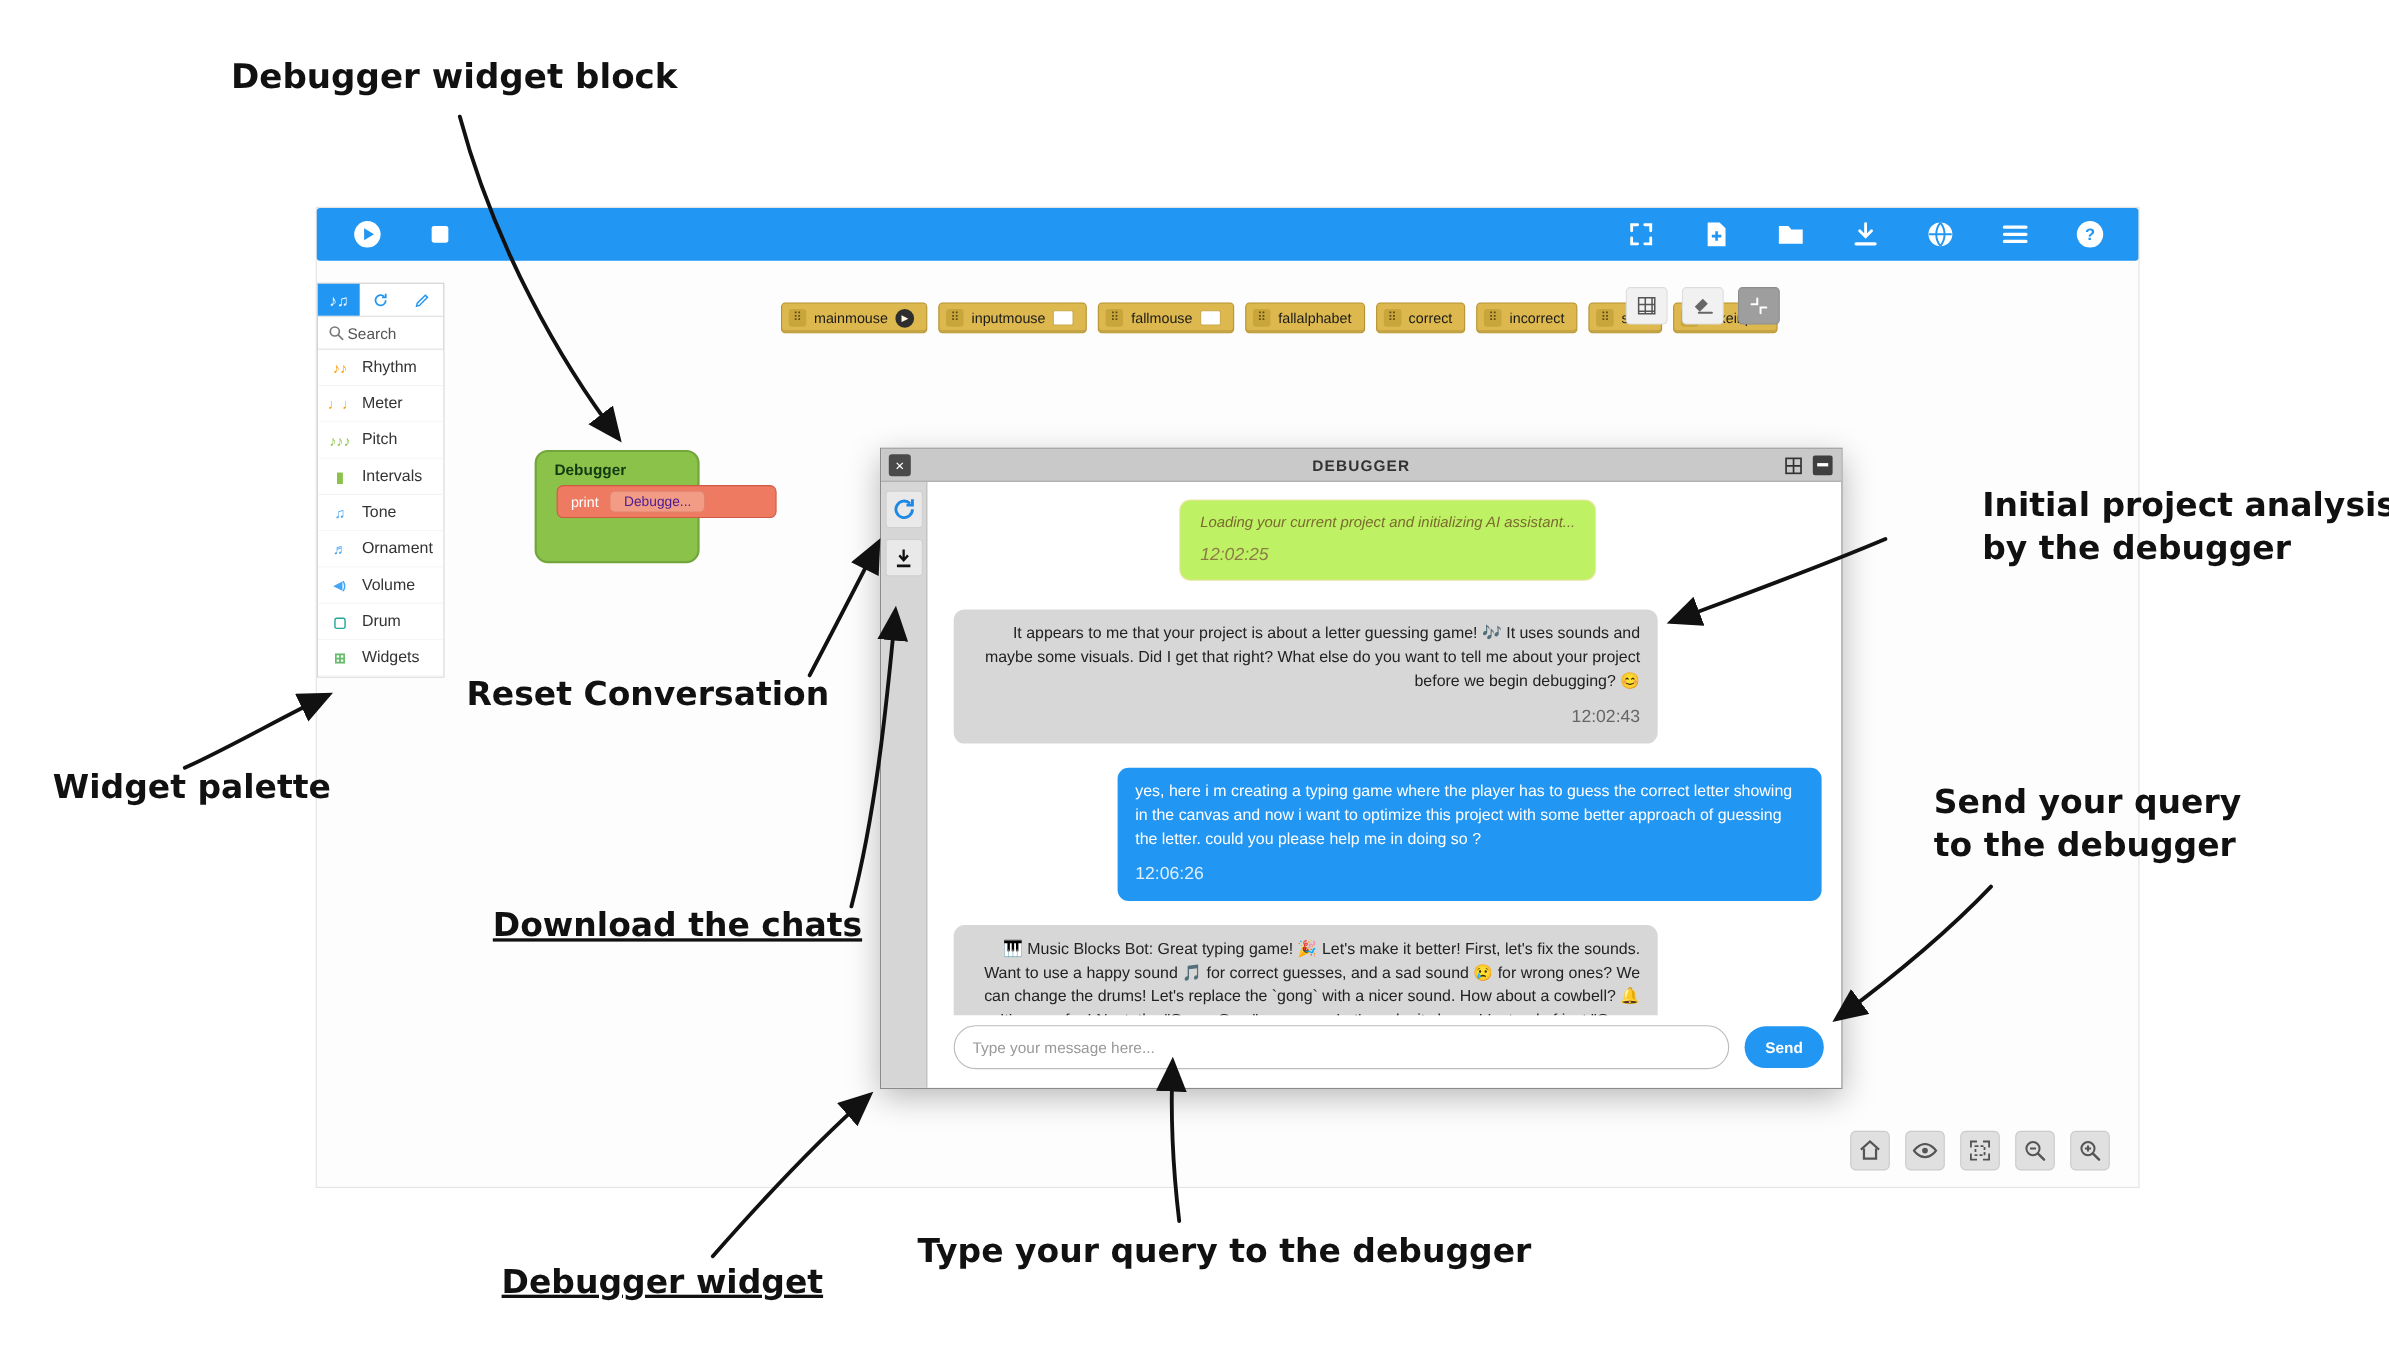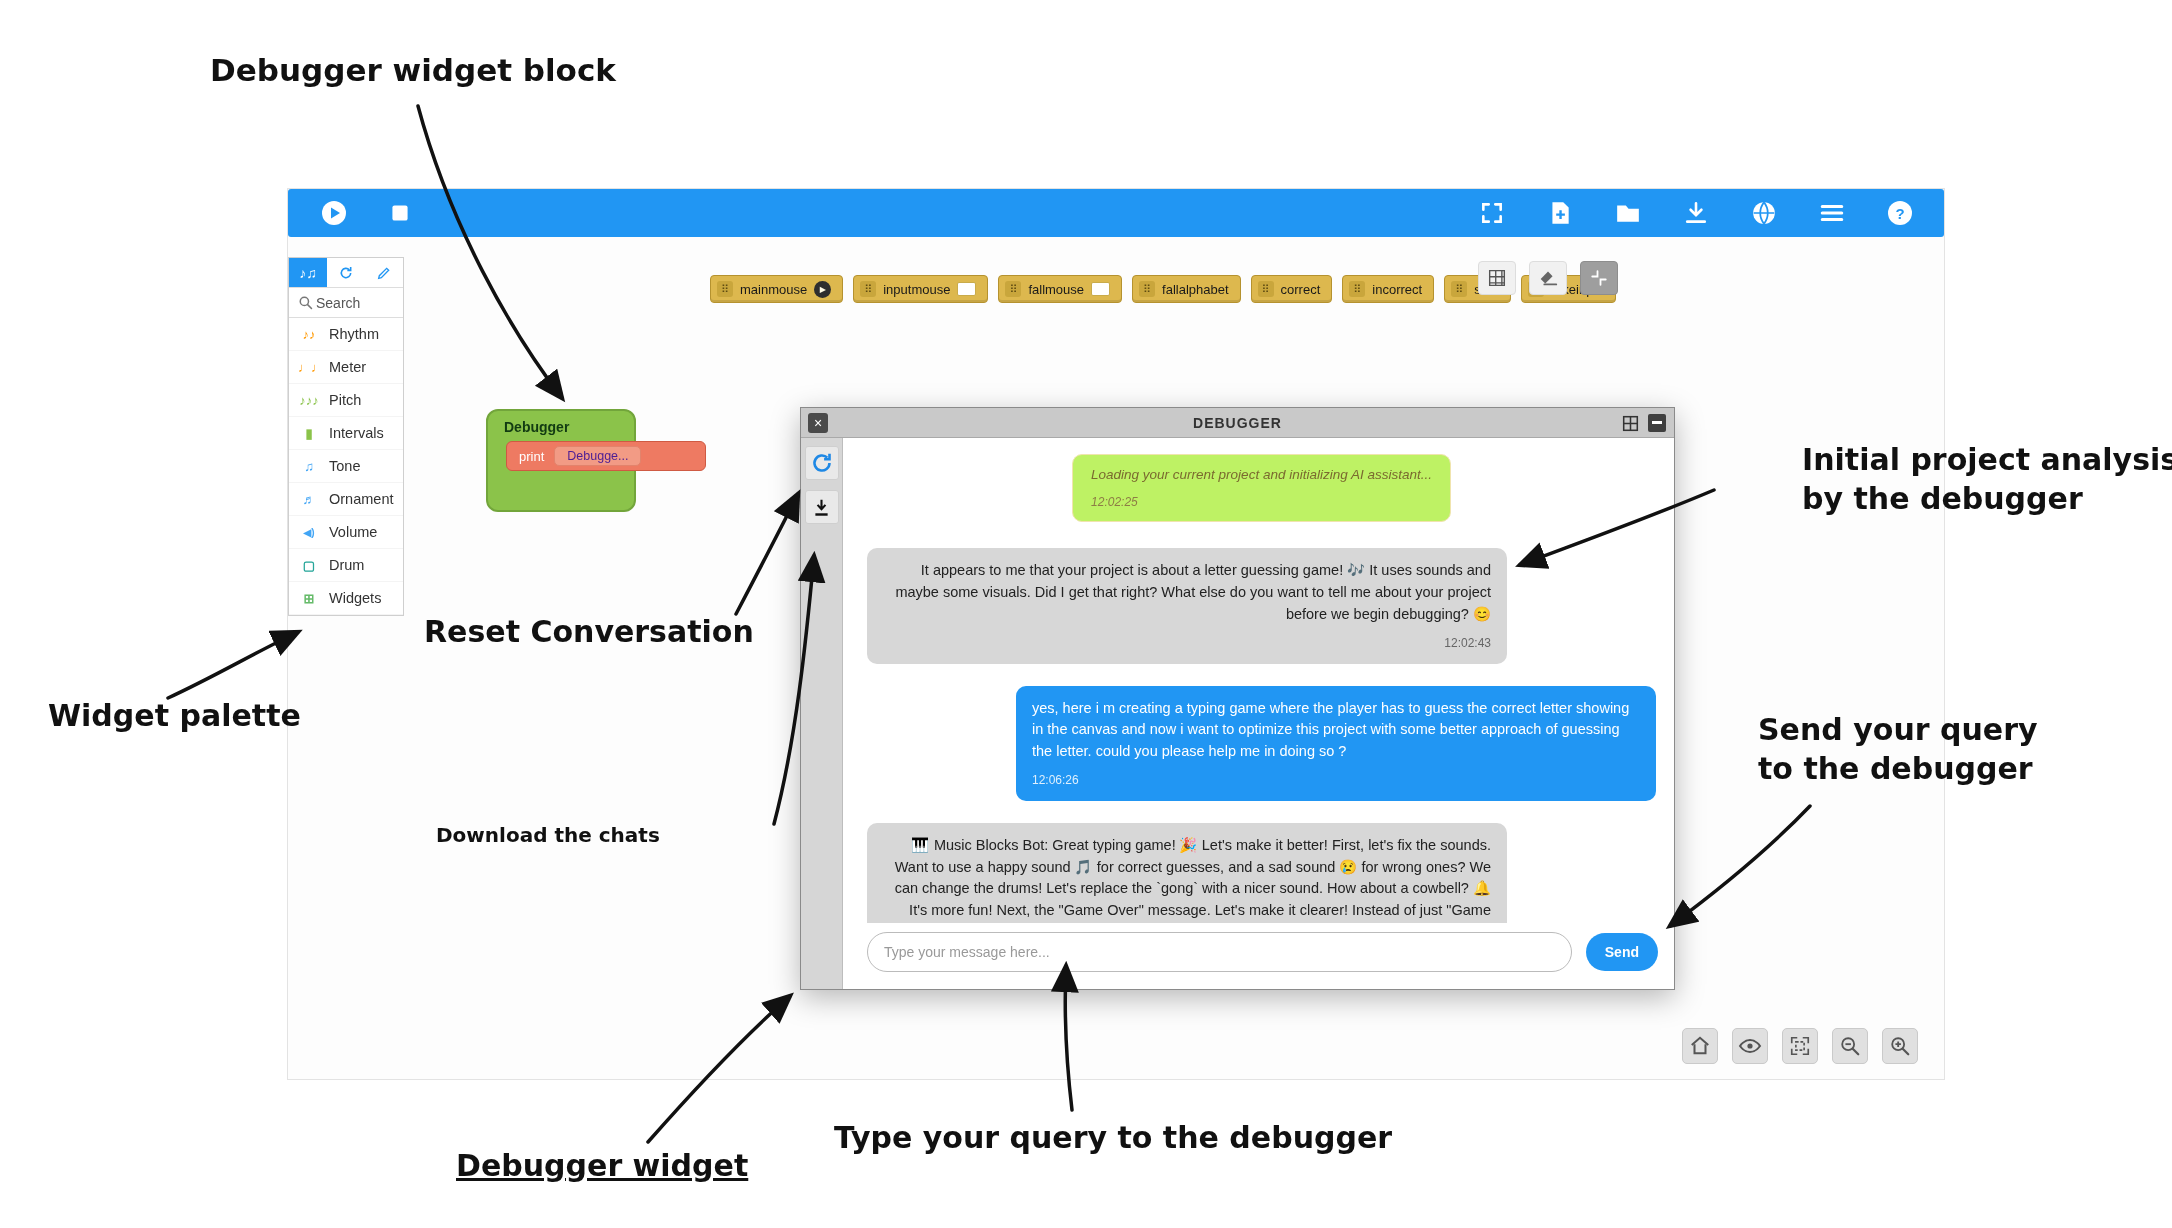--- a/index.html
+++ b/index.html
@@ -55,42 +55,42 @@
   .dw-right { position:absolute; right:8px; top:5px; display:flex; gap:8px; align-items:center; }
   .dw-gridbtn { width:20px; height:20px; display:flex; align-items:center; justify-content:center; cursor:pointer; }
   .dw-min { width:18px; height:18px; background:#3f3f3f; border-radius:2px; position:relative; cursor:pointer; }
   .dw-min::after { content:""; position:absolute; left:4px; top:7px; width:10px; height:3px; background:#fff; }
   .dw-body { flex:1; display:flex; min-height:0; }
   .dw-strip { width:42px; background:#d6d6d6; border-right:1px solid #bdbdbd; display:flex; flex-direction:column; align-items:center; padding-top:8px; gap:10px; flex:0 0 auto; }
   .dw-tool { width:34px; height:34px; background:#e9e9e9; border:1px solid #cfcfcf; border-radius:3px; display:flex; align-items:center; justify-content:center; cursor:pointer; }
   .dw-main { flex:1; display:flex; flex-direction:column; min-width:0; }
   .chat-area { flex:1; display:flex; flex-direction:column; padding:16px 18px 0 24px; overflow:hidden; }
   .msg { border-radius:10px; padding:12px 16px; font-size:14.5px; line-height:1.5; color:#222; max-width:640px; margin-bottom:22px; }
-  .msg .time { font-size:12px; color:#666; margin-top:8px; }
+  .msg .time { font-size:16px; color:#666; margin-top:8px; }
   .msg-system { align-self:center; background:#bef264; border:1px solid #f0e4ae; color:#7a6a2f; font-style:italic; max-width:380px; font-size:13.5px; padding:10px 18px; margin-bottom:26px; }
   .msg-system .time { color:#8d7d45; }
   .msg-bot { align-self:flex-start; background:#d7d7d7;text-align:right; }
   .msg-user { align-self:flex-end; background:#2196F3; color:#fff; }
   .msg-user .time { color:rgba(255,255,255,0.85); }
   .input-bar { flex:0 0 66px; display:flex; align-items:center; gap:14px; padding:0 16px 8px 24px; }
   .chat-input { flex:1; height:40px; border:1px solid #bbb; border-radius:20px; padding:0 16px; font-size:14px; color:#333; outline:none; font-family:"Liberation Sans",sans-serif; background:#fff; }
   .chat-input::placeholder { color:#999; }
   .send-btn { height:38px; padding:0 19px; border-radius:19px; background:#2196F3; color:#fff; font-weight:700; font-size:14px; border:none; cursor:pointer; font-family:"Liberation Sans",sans-serif; }
 
   
   .nav-tools { position:absolute; left:1394px; top:839px; display:flex; gap:14px; z-index:3; }
   .nav-btn { width:36px; height:36px; border-radius:5px; background:#e0e0e0; border:1px solid #cacaca; display:flex; align-items:center; justify-content:center; cursor:pointer; }
 </style>
 </head>
 <body>
 
 <div class="annotation" style="left:210px; top:50px;">Debugger widget block</div>
 <div class="annotation" style="left:424px; top:612px; font-size:30px;">Reset Conversation</div>
 <div class="annotation" style="left:48px; top:696px; font-size:30px;">Widget palette</div>
-<div class="annotation" style="left:436px; top:822px; font-size:20px;">Download the chats</div>
+<div class="annotation" style="left:448px; top:822px; font-size:30px;text-decoration:underline;">Download the chats</div>
 <div class="annotation" style="left:456px; top:1146px; font-size:30px;text-decoration:underline;">Debugger widget</div>
 <div class="annotation" style="left:834px; top:1118px; font-size:30px;">Type your query to the debugger</div>
 <div class="annotation" style="left:1802px; top:440px; width:380px; font-size:30px;">Initial project analysis by the debugger</div>
 <div class="annotation" style="left:1758px; top:710px; width:300px; font-size:30px;">Send your query to the debugger</div>
 
 <svg id="arrows" xmlns="http://www.w3.org/2000/svg">
   <defs>
     <marker id="ah" markerWidth="10" markerHeight="9" refX="7.5" refY="4" orient="auto">
       <path d="M0,0 L9,4 L0,8 z" fill="#111"></path>
     </marker>

